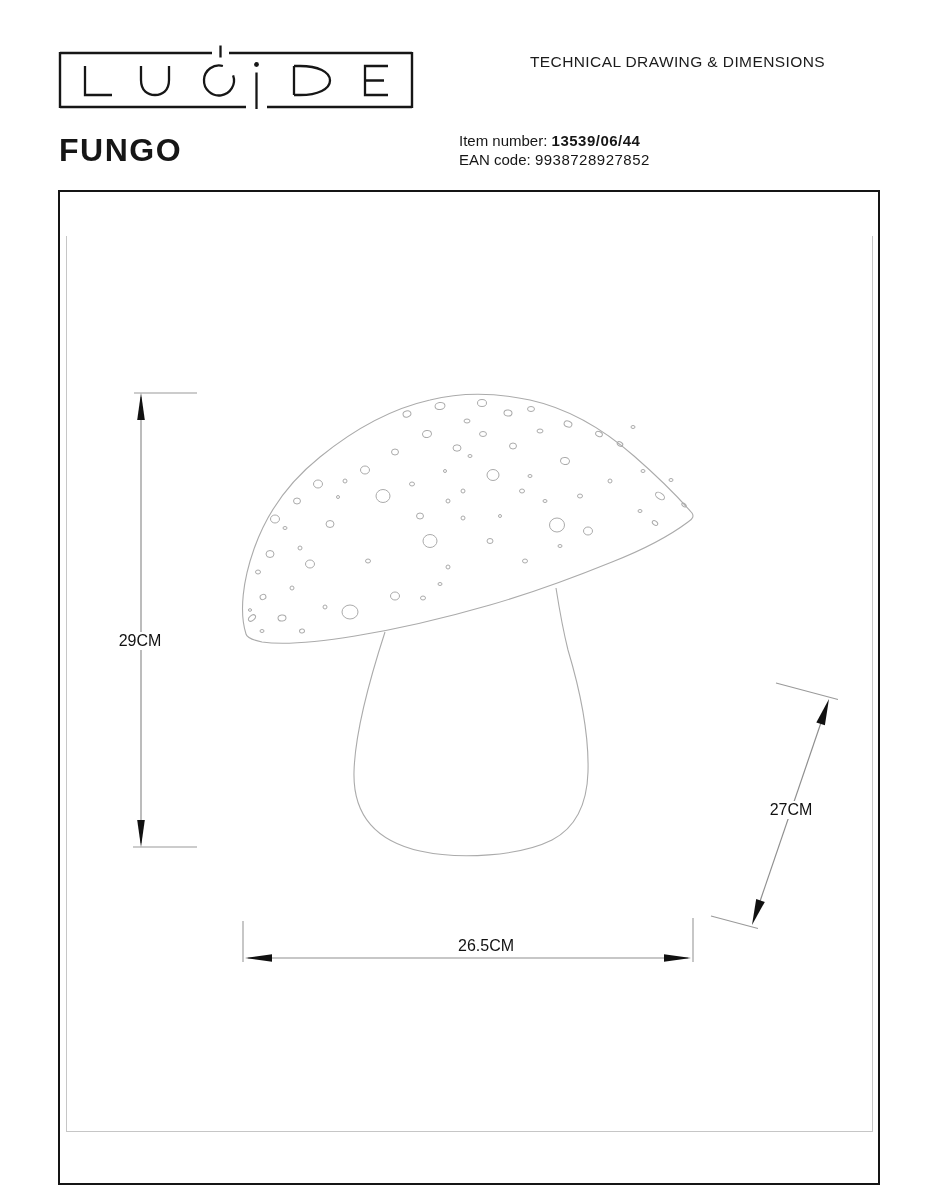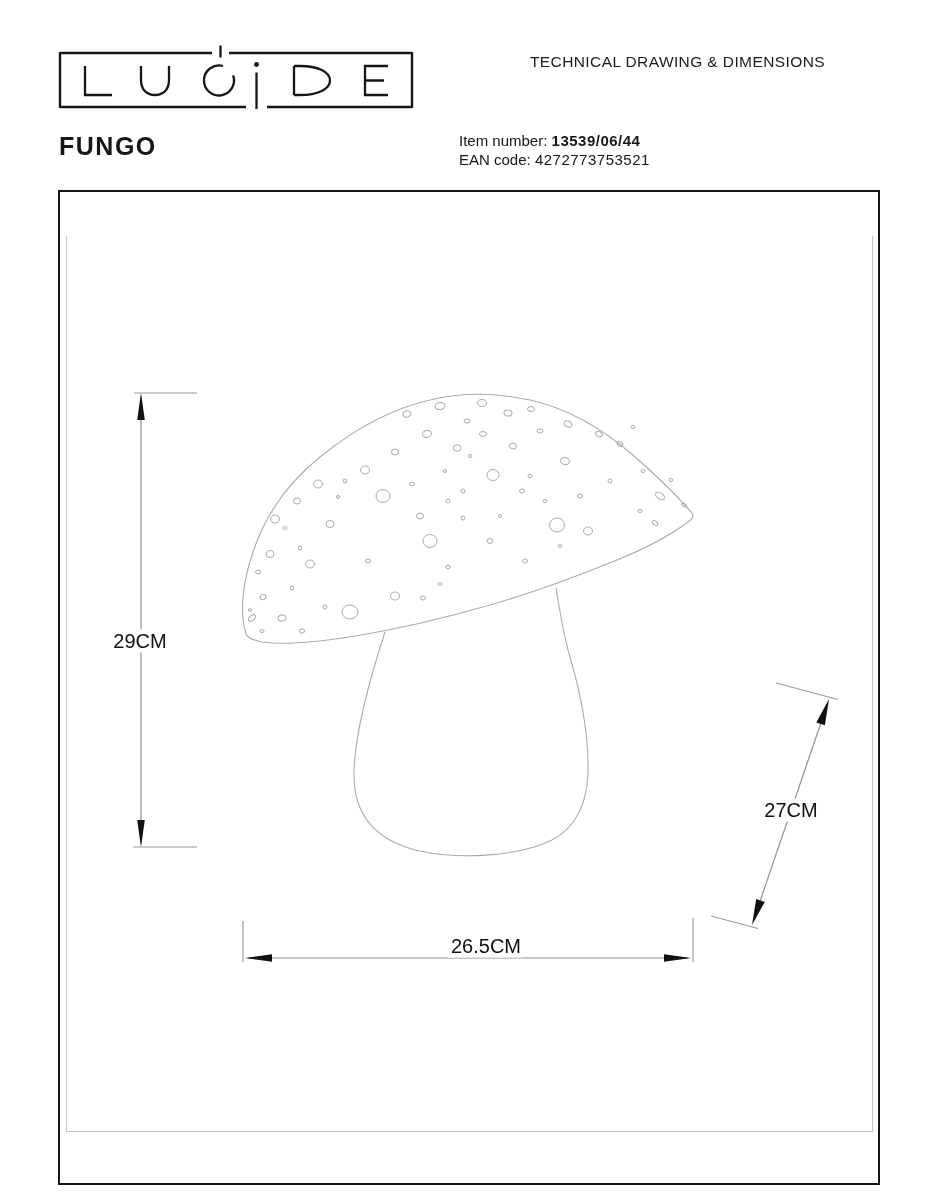--- a/index.html
+++ b/index.html
@@ -7,35 +7,35 @@
         font-family:"Liberation Sans", sans-serif;color:#161616;}
   .sr-only{position:absolute;width:1px;height:1px;overflow:hidden;clip:rect(0 0 0 0);white-space:nowrap;}
 
   .logo-svg{position:absolute;left:0;top:0;}
   .doc-title{position:absolute;top:53px;right:55px;font-size:15.5px;letter-spacing:.4px;color:#1c1c1c;}
   .meta{position:absolute;left:452px;top:131px;font-size:15px;line-height:19px;}
   .meta .row{white-space:nowrap;}
   .meta .lbl{font-weight:normal;margin-left:7px;}
   .meta .val-bold{font-weight:bold;letter-spacing:.5px;}
   .meta .val{font-weight:normal;letter-spacing:.5px;}
-  .product-name{position:absolute;left:59px;top:132px;font-size:25px;font-weight:bold;letter-spacing:1.5px;}
+  .product-name{position:absolute;left:59px;top:132px;font-size:32px;font-weight:bold;letter-spacing:1.5px;}
 
   .frame{position:absolute;left:58px;top:190px;width:818px;height:991px;border:2px solid #151515;}
   .inner-frame{position:absolute;left:66px;top:236px;width:805px;height:895px;
                border-left:1px solid #c6c6c6;border-right:1px solid #c6c6c6;border-bottom:1px solid #c6c6c6;}
 
   .drawing-svg{position:absolute;left:0;top:0;pointer-events:none;}
   .outline{fill:none;stroke:#ababab;stroke-width:1.1;}
   #spots ellipse{fill:none;stroke:#ababab;stroke-width:1;}
   .dim-line{stroke:#8f8f8f;stroke-width:1.2;fill:none;}
   .dim-tick{stroke:#9a9a9a;stroke-width:1.1;fill:none;}
   .dim-arrow{fill:#111;stroke:none;}
 
   .dim-label{position:absolute;transform:translate(-50%,-50%);background:#fff;
-             padding:0 3px;font-size:20px;color:#111;white-space:nowrap;z-index:5;}
+             padding:0 3px;font-size:16px;color:#111;white-space:nowrap;z-index:5;}
 </style>
 </head>
 <body>
 
 <div class="page">
 
   <svg class="logo-svg" width="460" height="130" viewBox="0 0 460 130">
     <g stroke="#161616" stroke-width="2.4" fill="none">
 
       <path d="M 60,53 H 212 M 229,53 H 412"></path>
@@ -56,21 +56,21 @@
   <span class="sr-only">LUCIDE</span>
 
   <div class="doc-title">TECHNICAL DRAWING &amp; DIMENSIONS</div>
   <div class="meta">
     <div class="row">
       <span class="lbl">Item number:</span>
       <span class="val-bold">13539/06/44</span>
     </div>
     <div class="row">
       <span class="lbl">EAN code:</span>
-      <span class="val">4272773753521</span>
+      <span class="val">9938728927852</span>
     </div>
   </div>
   <div class="product-name">FUNGO</div>
 
   <div class="frame"></div>
   <div class="inner-frame"></div>
 
   <svg class="drawing-svg" width="930" height="1200" viewBox="0 0 930 1200">
 
     <path class="outline" d="

